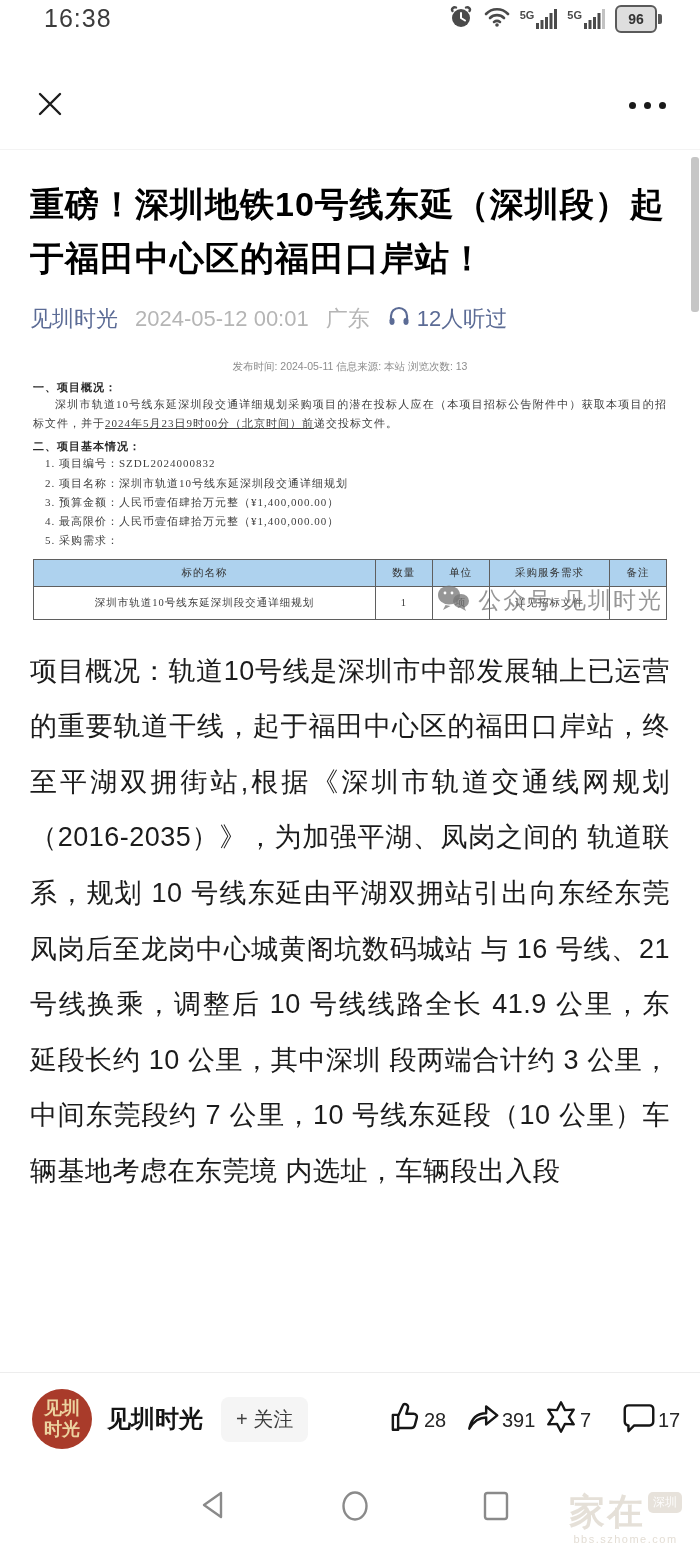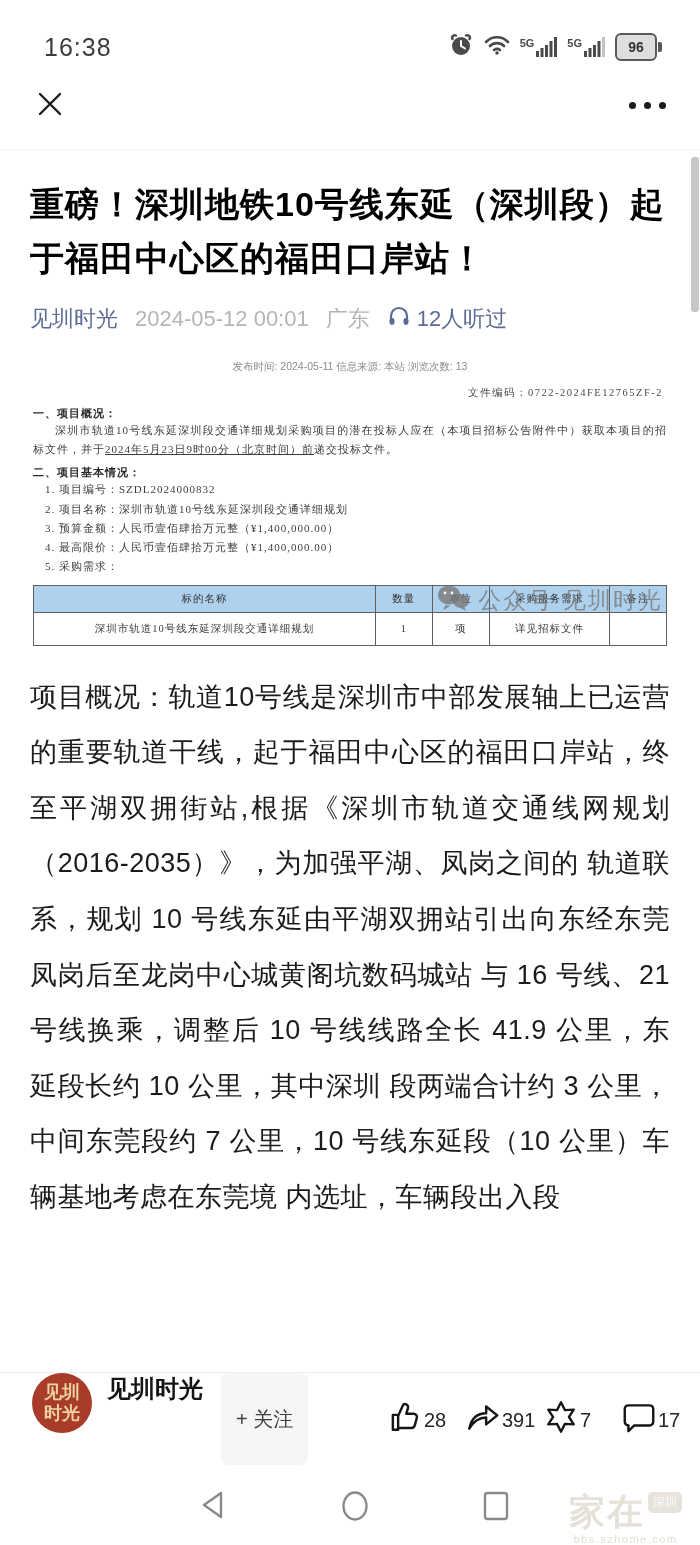--- a/index.html
+++ b/index.html
@@ -4,21 +4,21 @@
 <style>
   * { margin:0; padding:0; box-sizing:border-box; }
   html,body { background:#fff; }
   #page {
     position:relative; width:700px; height:1545px; margin:0 auto;
     background:#fff; overflow:hidden;
     font-family:"Liberation Sans", sans-serif;
   }
 
   
-  .status-bar { height:62px; display:flex; align-items:flex-end; padding:4px 38px 0 44px; }
+  .status-bar { height:62px; display:flex; align-items:flex-start; padding:4px 38px 0 44px; }
   .status-time { font-size:25px; color:#3c3c3c; letter-spacing:1px; }
   .status-icons { margin-left:auto; display:flex; align-items:center; gap:9px; color:#4a4a4a; }
   .sig-group { display:flex; align-items:flex-end; gap:2px; }
   .sig-label { font-size:11px; font-weight:bold; color:#4a4a4a; transform:translateY(-8px); }
   .battery { display:flex; align-items:center; }
   .battery-body { width:42px; height:28px; border:2px solid #5a5a5a; border-radius:6px;
     background:#dedede; display:flex; align-items:center; justify-content:center;
     font-size:14px; font-weight:bold; color:#333; }
   .battery-nub { width:4px; height:10px; background:#5a5a5a; border-radius:0 2px 2px 0; margin-left:1px; }
 
@@ -51,21 +51,21 @@
   .doc-underline { text-decoration:underline; }
   .doc-item { font-size:11px; color:#3e3e3e; line-height:1.75; padding-left:12px; letter-spacing:1px; }
   .doc-table { width:100%; border-collapse:collapse; margin-top:8px; font-size:10.5px; color:#3e3e3e; text-align:center; }
   .doc-table th { background:#aed2ee; border:1px solid #5f5f5f; padding:6px 2px; font-weight:normal; color:#333; letter-spacing:1px; }
   .doc-table td { border:1px solid #5f5f5f; padding:9px 2px; letter-spacing:1px; }
   .doc-watermark { position:absolute; right:4px; top:224px; display:flex; align-items:center; gap:8px;
     font-family:"Liberation Sans", sans-serif; font-size:23px; color:rgba(120,120,120,0.78); letter-spacing:2px; }
 
   
   .author-bar { position:absolute; top:1372px; left:0; right:0; height:93px; background:#fff;
-    border-top:1px solid #ededed; display:flex; padding:0 32px; }
+    border-top:1px solid #ededed; display:flex; align-items:center; padding:0 32px; }
   .avatar { width:60px; height:60px; border-radius:50%; background:#a93b2a; color:#ecd3a0;
     display:flex; flex-direction:column; align-items:center; justify-content:center;
     font-family:"Liberation Serif", serif; font-weight:bold; font-size:18px; line-height:1.15; flex:0 0 auto; }
   .author-name { margin-left:15px; font-size:24px; font-weight:700; color:#141414; }
   .follow-btn { margin-left:18px; background:#f5f5f5; color:#3e3e3e; font-size:20px; padding:9px 15px; border-radius:8px; border:none; }
   .actions { margin-left:auto; display:flex; gap:30px; }
   .action { display:flex; flex-direction:row; align-items:center; width:48px; }
   .action-count { margin-top:2px; font-size:20px; color:#262626; }
 
   
@@ -164,21 +164,20 @@
               <rect x="16.5" y="14" width="5" height="7" rx="2.4" fill="#5b6b95"></rect>
             </svg>
         </span>
         <span>12人听过</span>
       </span>
     </div>
 
 
     <div class="doc">
       <div class="doc-meta">发布时间: 2024-05-11    信息来源: 本站    浏览次数: 13</div>
-      <div class="doc-filecode">文件编码：0722-2024FE12765ZF-2</div>
       <div class="doc-head">一、项目概况：</div>
       <div class="doc-text"><span>深圳市轨道10号线东延深圳段交通详细规划采购项目的潜在投标人应在（本项目招标公告附件中）获取本项目的招标文件，并于</span><span class="doc-underline">2024年5月23日9时00分（北京时间）前</span><span>递交投标文件。</span></div>
       <div class="doc-head">二、项目基本情况：</div>
       <div class="doc-item">1. 项目编号：SZDL2024000832</div>
       <div class="doc-item">2. 项目名称：深圳市轨道10号线东延深圳段交通详细规划</div>
       <div class="doc-item">3. 预算金额：人民币壹佰肆拾万元整（¥1,400,000.00）</div>
       <div class="doc-item">4. 最高限价：人民币壹佰肆拾万元整（¥1,400,000.00）</div>
       <div class="doc-item">5. 采购需求：</div>
       <table class="doc-table">
         <colgroup>

